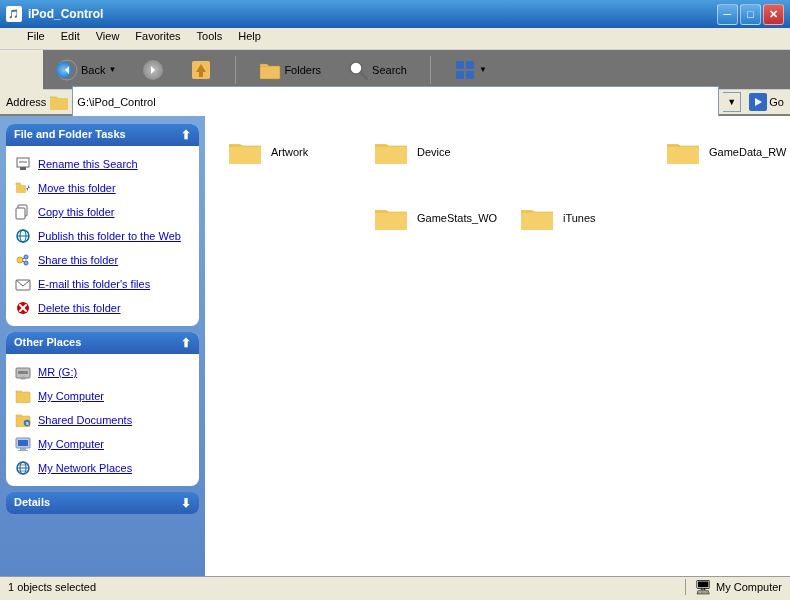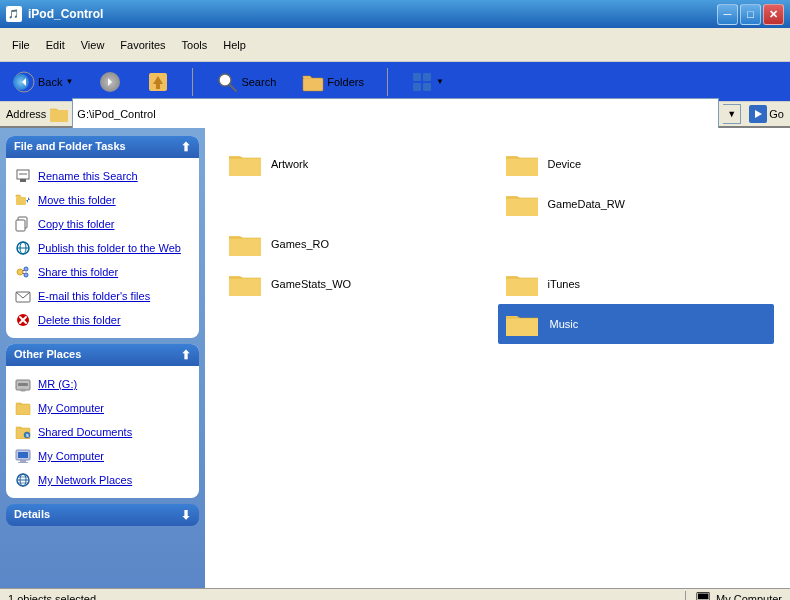--- a/index.html
+++ b/index.html
@@ -22,37 +22,37 @@
       width: 21px; height: 21px; border-radius: 3px; border: 1px solid rgba(255,255,255,0.5);
       display: flex; align-items: center; justify-content: center; cursor: pointer; font-size: 11px; font-weight: bold; color: white;
     }
     .tb-btn.minimize { background: linear-gradient(to bottom, #6ab0e8, #2a7fcf); }
     .tb-btn.maximize { background: linear-gradient(to bottom, #6ab0e8, #2a7fcf); }
     .tb-btn.close { background: linear-gradient(to bottom, #e06060, #c03030); }
 
     
     .menu-bar {
       background: #ECE9D8;
-      height: 34px;
-      display: flex;
-      align-items: center;
-      padding: 0 4px;
+      height: 22px;
+      display: flex;
+      padding: 0 19px;
       border-bottom: 1px solid #ccc;
     }
     .menu-item { padding: 2px 8px; font-size: 11px; cursor: pointer; color: #000; }
 
     
     .toolbar {
-      background: #1d4ed8;
+      background: #737373;
       height: 40px;
       display: flex;
       align-items: center;
       padding: 0 6px;
       gap: 12px;
       border-bottom: 1px solid #ccc;
+      margin-left: 43px;
     }
     .toolbar-btn {
       display: flex; align-items: center; gap: 3px;
       padding: 3px 6px; border: 1px solid transparent; border-radius: 3px;
       cursor: pointer; font-size: 11px; color: #000;
       background: transparent;
     }
     .toolbar-separator { width: 1px; height: 28px; background: #999; margin: 0 4px; }
     .toolbar-icon { width: 22px; height: 22px; display: flex; align-items: center; justify-content: center; font-size: 16px; }
 
@@ -122,22 +122,22 @@
     
     .right-content {
       flex: 1;
       background: white;
       overflow: auto;
       padding: 16px;
     }
 
     .folder-grid {
       display: grid;
-      grid-template-columns: repeat(2, 1fr);
-      gap: 0;
+      grid-template-columns: repeat(5, 1fr);
+      gap: 26px;
     }
 
     .folder-item {
       display: flex;
       align-items: center;
       gap: 8px;
       padding: 4px 6px;
       cursor: pointer;
       border-radius: 2px;
       min-width: 120px;
@@ -231,34 +231,34 @@
         <rect x="2" y="2" width="18" height="18" rx="2" fill="#f0c060"></rect>
         <polygon points="11,5 16,13 6,13" fill="#c08020"></polygon>
         <rect x="9" y="13" width="4" height="5" fill="#c08020"></rect>
       </svg>
     </div>
   </div>
   <div class="toolbar-separator"></div>
   <div class="toolbar-btn">
     <div class="toolbar-icon">
       <svg width="22" height="22" viewBox="0 0 22 22">
+        <rect x="1" y="7" width="20" height="13" rx="1" fill="#f0c060" stroke="#c08020" stroke-width="0.5"></rect>
+        <path d="M1 7 L1 5 L8 5 L10 7" fill="#f0c060" stroke="#c08020" stroke-width="0.5"></path>
+      </svg>
+    </div>
+    <span>Folders</span>
+  </div>
+  <div class="toolbar-btn">
+    <div class="toolbar-icon">
+      <svg width="22" height="22" viewBox="0 0 22 22">
         <circle cx="9" cy="9" r="6" fill="white" stroke="#666" stroke-width="1.5"></circle>
         <line x1="14" y1="14" x2="20" y2="20" stroke="#666" stroke-width="2" stroke-linecap="round"></line>
       </svg>
     </div>
     <span>Search</span>
-  </div>
-  <div class="toolbar-btn">
-    <div class="toolbar-icon">
-      <svg width="22" height="22" viewBox="0 0 22 22">
-        <rect x="1" y="7" width="20" height="13" rx="1" fill="#f0c060" stroke="#c08020" stroke-width="0.5"></rect>
-        <path d="M1 7 L1 5 L8 5 L10 7" fill="#f0c060" stroke="#c08020" stroke-width="0.5"></path>
-      </svg>
-    </div>
-    <span>Folders</span>
   </div>
   <div class="toolbar-separator"></div>
   <div class="toolbar-btn">
     <div class="toolbar-icon">
       <svg width="22" height="22" viewBox="0 0 22 22">
         <rect x="2" y="2" width="8" height="8" fill="#316AC5" rx="1"></rect>
         <rect x="12" y="2" width="8" height="8" fill="#316AC5" rx="1"></rect>
         <rect x="2" y="12" width="8" height="8" fill="#316AC5" rx="1"></rect>
         <rect x="12" y="12" width="8" height="8" fill="#316AC5" rx="1"></rect>
       </svg>

